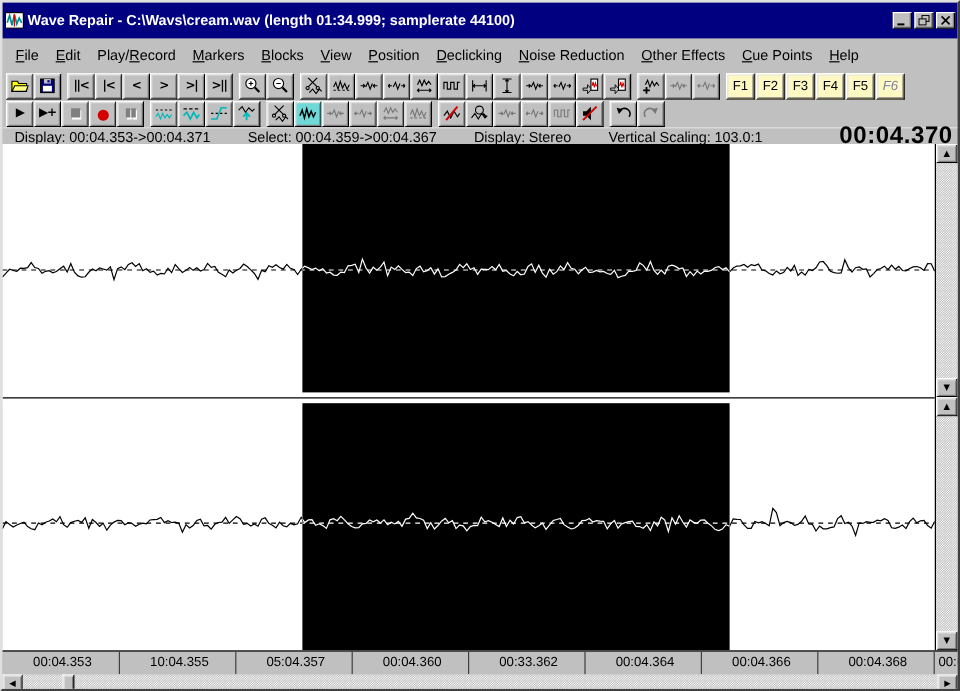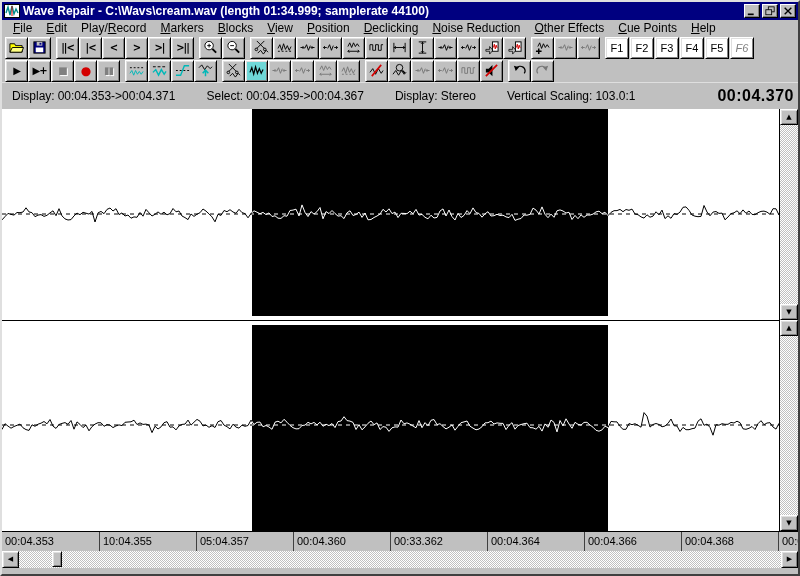--- a/index.html
+++ b/index.html
@@ -1,57 +1,57 @@
 <!DOCTYPE html>
 <html><head>
 <meta charset="utf-8">
 <style>
   html,body{margin:0;padding:0;background:#808080;}
   *{box-sizing:border-box;}
   .window{width:800px;height:576px;background:#c0c0c0;border:2px solid;border-color:#dfdfdf #404040 #404040 #dfdfdf;display:flex;flex-direction:column;font-family:"Liberation Sans",sans-serif;overflow:hidden;}
   
-  .titlebar{height:18px;background:#000080;display:flex;align-items:center;padding:1px 2px;flex:0 0 auto;}
+  .titlebar{height:30px;background:#000080;display:flex;align-items:center;padding:1px 2px;flex:0 0 auto;}
   .app-icon{width:16px;height:14px;margin-right:3px;display:flex;align-items:center;}
   .title-text{color:#fff;font-size:12px;font-weight:bold;white-space:nowrap;overflow:hidden;flex:1;letter-spacing:0px;}
   .tb-ctrls{display:flex;gap:2px;}
   .ctrl-btn{width:16px;height:14px;padding:0;background:#c0c0c0;border:1px solid;border-color:#fff #000 #000 #fff;box-shadow:inset -1px -1px 0 #808080;display:flex;align-items:center;justify-content:center;}
   .ctrl-btn svg{width:10px;height:10px;}
   
-  .menubar{height:16px;display:flex;align-items:center;padding-left:4px;flex:0 0 auto;font-size:12px;}
+  .menubar{height:28px;display:flex;align-items:center;padding-left:4px;flex:0 0 auto;font-size:12px;}
   .menu-item{padding:1px 7px;color:#000;cursor:default;white-space:nowrap;}
   
   .toolbar{height:23px;display:flex;align-items:center;padding-left:3px;flex:0 0 auto;}
   .tb-btn{width:23px;height:22px;padding:0;margin:0;background:#c0c0c0;border:1px solid;border-color:#fff #000 #000 #fff;box-shadow:inset 1px 1px 0 #dfdfdf,inset -1px -1px 0 #808080;display:flex;align-items:center;justify-content:center;flex:0 0 auto;}
   .tb-btn .ticon{width:15px;height:15px;}
   .tb-btn.disabled .ticon{opacity:.38;filter:grayscale(1);}
   .tb-btn.toggled{background:#6fd8d8;}
   .glyph{font-family:"DejaVu Sans",sans-serif;font-size:10px;font-weight:bold;color:#000;letter-spacing:-1px;line-height:1;}
   .glyph.red{color:#d40000;font-size:12px;}
   .tb-btn.disabled .glyph{color:#808080;text-shadow:1px 1px 0 #fff;}
   .tb-gap{width:5px;flex:0 0 auto;}
   .fgroup{display:flex;margin-left:auto;margin-right:44px;gap:1px;}
-  .fkey{width:24px;height:22px;padding:0;background:#ffffff;border:1px solid;border-color:#fff #000 #000 #fff;box-shadow:inset 1px 1px 0 #dfdfdf,inset -1px -1px 0 #808080;font-family:"Liberation Sans",sans-serif;font-size:11px;color:#000;flex:0 0 auto;}
+  .fkey{width:24px;height:22px;padding:0;background:#fef9c3;border:1px solid;border-color:#fff #000 #000 #fff;box-shadow:inset 1px 1px 0 #dfdfdf,inset -1px -1px 0 #808080;font-family:"Liberation Sans",sans-serif;font-size:11px;color:#000;flex:0 0 auto;}
   .fkey.disabled{color:#808080;text-shadow:1px 1px 0 #fff;font-style:italic;}
   
-  .statusbar{height:27px;display:flex;align-items:center;padding:0 4px 0 10px;font-size:12px;flex:0 0 auto;border-top:1px solid #dfdfdf;}
+  .statusbar{height:14px;display:flex;align-items:center;padding:0 4px 0 10px;font-size:12px;flex:0 0 auto;border-top:1px solid #dfdfdf;}
   .sb-pair{margin-right:28px;white-space:nowrap;}
   .sb-pair span{margin-right:3px;}
-  .readout{margin-left:auto;font-size:16px;font-weight:bold;letter-spacing:0.5px;}
+  .readout{margin-left:auto;font-size:20px;font-weight:bold;letter-spacing:0.5px;}
   
   .wavearea{height:422px;display:flex;flex:0 0 auto;background:#fff;}
   .wavearea svg{display:block;flex:0 0 auto;}
   .vsb-col{width:19px;flex:0 0 auto;border-left:1px solid #000;display:flex;flex-direction:column;background:#c0c0c0;}
   .vsb{height:211px;display:flex;flex-direction:column;}
   .sb-btn{height:16px;width:18px;padding:0;background:#c0c0c0;border:1px solid;border-color:#fff #000 #000 #fff;box-shadow:inset 1px 1px 0 #dfdfdf,inset -1px -1px 0 #808080;display:flex;align-items:center;justify-content:center;flex:0 0 auto;}
   .sb-btn .arrow{font-size:7px;line-height:1;color:#000;font-family:"DejaVu Sans",sans-serif;}
   .sb-track{flex:1;}
   .checker{background-color:#c0c0c0;background-image:linear-gradient(45deg,#fff 25%,transparent 25%,transparent 75%,#fff 75%),linear-gradient(45deg,#fff 25%,transparent 25%,transparent 75%,#fff 75%);background-size:2px 2px;background-position:0 0,1px 1px;}
   
   .ruler{height:20px;border-top:1px solid #000;display:flex;flex:0 0 auto;font-size:11px;background:#c0c0c0;overflow:hidden;}
-  .ruler-cell{width:97px;flex:0 0 auto;border-left:1px solid #404040;padding:3px 0 0 3px;white-space:nowrap;overflow:hidden;}
+  .ruler-cell{width:97px;flex:0 0 auto;border-left:1px solid #404040;padding:3px 0 0 3px;white-space:nowrap;overflow:hidden;text-align:center;}
   .ruler-cell:first-child{border-left:none;}
   .ruler-cell.last{flex:1;width:auto;}
   
   .hsb{height:17px;display:flex;flex:0 0 auto;}
   .hsb .sb-btn{width:17px;height:17px;}
   .hsb-track{position:relative;flex:1;}
   .hsb-thumb{position:absolute;left:33px;top:0;width:10px;height:16px;background:#c0c0c0;border:1px solid;border-color:#fff #000 #000 #fff;box-shadow:inset 1px 1px 0 #dfdfdf,inset -1px -1px 0 #808080;}
   .bottomstrip{flex:1;background:#c0c0c0;}
 </style>
 </head>

